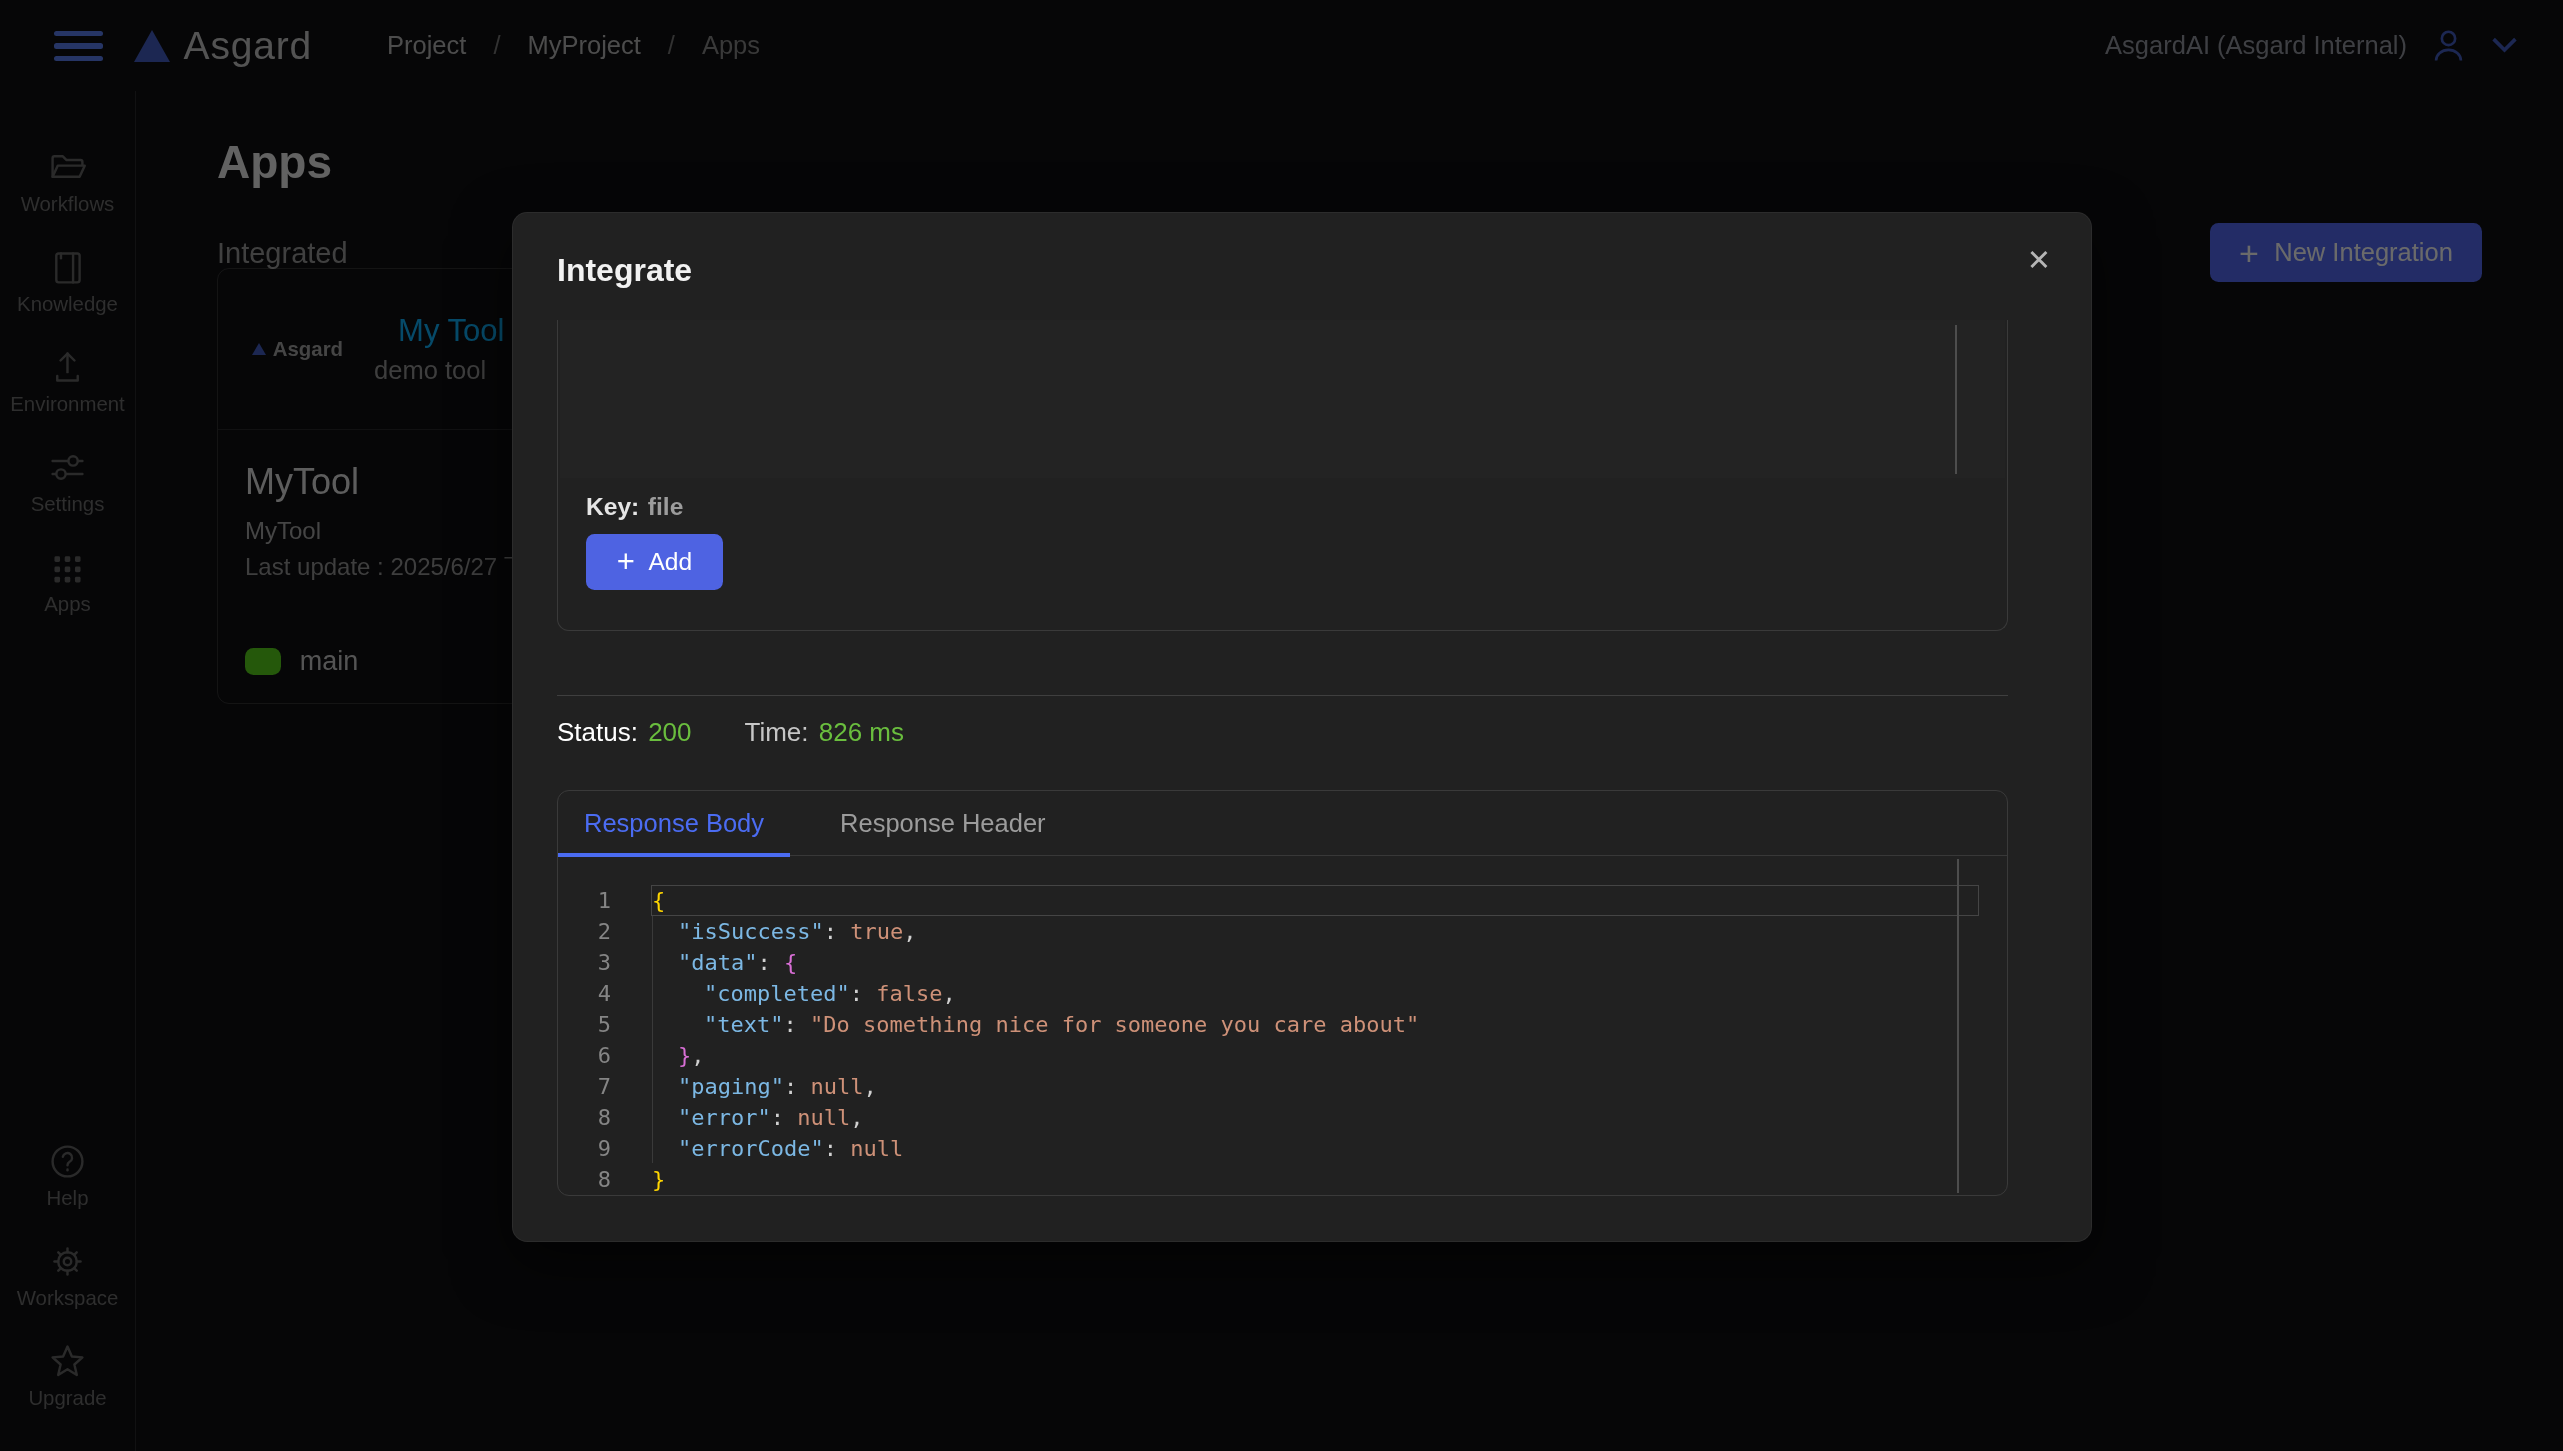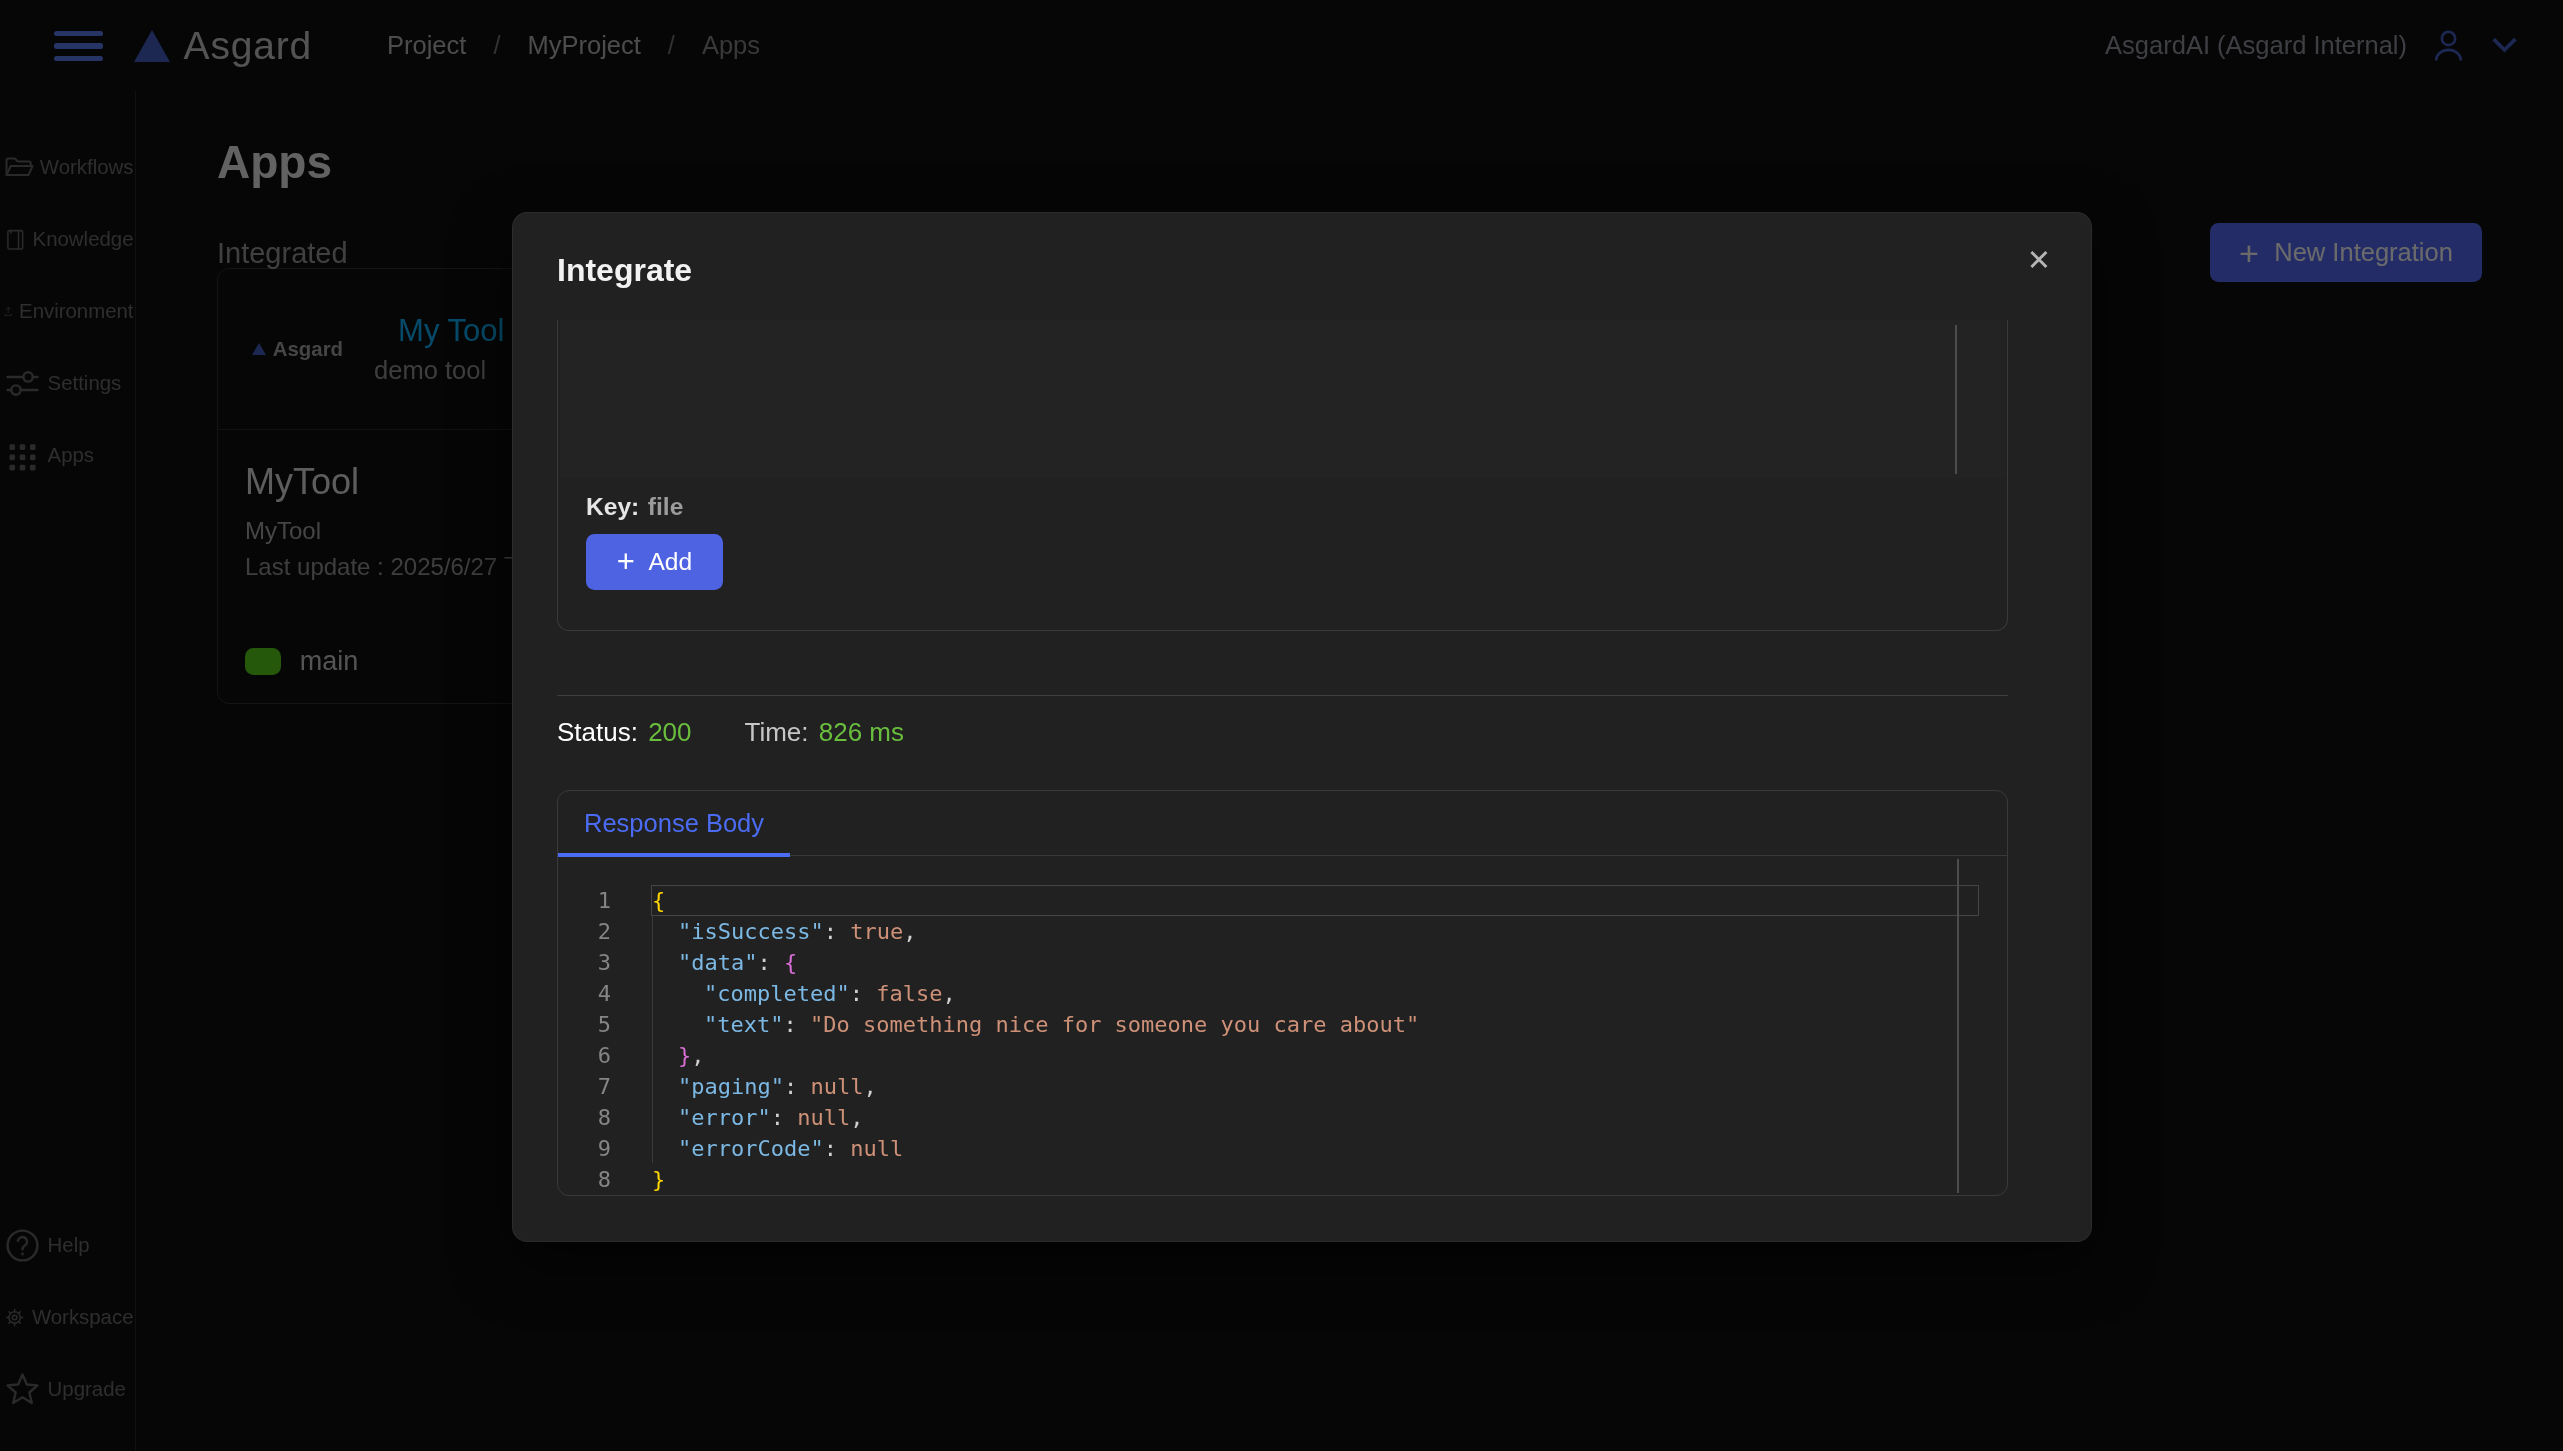--- a/index.html
+++ b/index.html
@@ -28,21 +28,21 @@
   .bc-sep { color:#6f6f6f; }
   .nav-right { position:absolute; right:44px; top:0; height:91px; display:flex; align-items:center; gap:22px; }
   .account-label { font-size:25.5px; color:#8a8d96; }
   .nav-ico { stroke:var(--logo-navy); fill:none; stroke-width:3; }
 
   
   .sidebar { position:absolute; left:0; top:91px; width:136px; height:1360px;
     border-right:1.7px solid rgba(255,255,255,0.10); display:flex; flex-direction:column; align-items:center; }
   .side-group-top { position:absolute; top:56px; display:flex; flex-direction:column; gap:31px; align-items:center; }
   .side-group-bottom { position:absolute; bottom:41px; display:flex; flex-direction:column; gap:31px; align-items:center; }
-  .side-item { width:132px; display:flex; flex-direction:row; align-items:center; gap:5.1px; cursor:pointer; }
+  .side-item { width:132px; display:flex; flex-direction:column; align-items:center; gap:5.1px; cursor:pointer; }
   .side-item svg { width:41px; height:41px; stroke:#5e5e5e; fill:none; stroke-width:2.6; stroke-linecap:round; stroke-linejoin:round; }
   .side-item .dot-grid rect { fill:#5e5e5e; stroke:none; }
   .side-label { font-size:20.4px; color:#666; }
 
   
   .main { position:absolute; left:136px; top:91px; right:0; bottom:0; }
   .page-title { position:absolute; left:81px; top:44px; font-size:46px; font-weight:700; color:#d9d9d9; }
   .section-title { position:absolute; left:81px; top:146px; font-size:29px; color:#8f8f8f; }
   .new-int-btn { position:absolute; left:2074px; top:132px; width:272px; height:59px; background:var(--accent);
     border-radius:8.5px; display:flex; align-items:center; justify-content:center; gap:15.3px; color:#ececec;
@@ -294,20 +294,23 @@
       <span class="time-label">Time:</span>
       <span class="time-value">826 ms</span>
     </div>
 
     <div class="response-box">
       <div class="tabbar">
         <div class="tab active">
           <span>Response Body</span>
           <div class="tab-underline"></div>
         </div>
+        <div class="tab inactive">
+          <span>Response Header</span>
+        </div>
       </div>
       <div class="code-editor">
         <div class="current-line-border"></div>
         <div class="indent-guide"></div>
         <div>
             <div class="code-row"><span class="gutter">1</span><span class="code-text" style="padding-left: 41px;"><span class="tok-b1">{</span></span></div>
             <div class="code-row"><span class="gutter">2</span><span class="code-text" style="padding-left: 67px;"><span class="tok-key">"isSuccess"</span><span class="tok-pun">: </span><span class="tok-val">true</span><span class="tok-pun">,</span></span></div>
             <div class="code-row"><span class="gutter">3</span><span class="code-text" style="padding-left: 67px;"><span class="tok-key">"data"</span><span class="tok-pun">: </span><span class="tok-b2">{</span></span></div>
             <div class="code-row"><span class="gutter">4</span><span class="code-text" style="padding-left: 93px;"><span class="tok-key">"completed"</span><span class="tok-pun">: </span><span class="tok-val">false</span><span class="tok-pun">,</span></span></div>
             <div class="code-row"><span class="gutter">5</span><span class="code-text" style="padding-left: 93px;"><span class="tok-key">"text"</span><span class="tok-pun">: </span><span class="tok-str">"Do something nice for someone you care about"</span></span></div>

